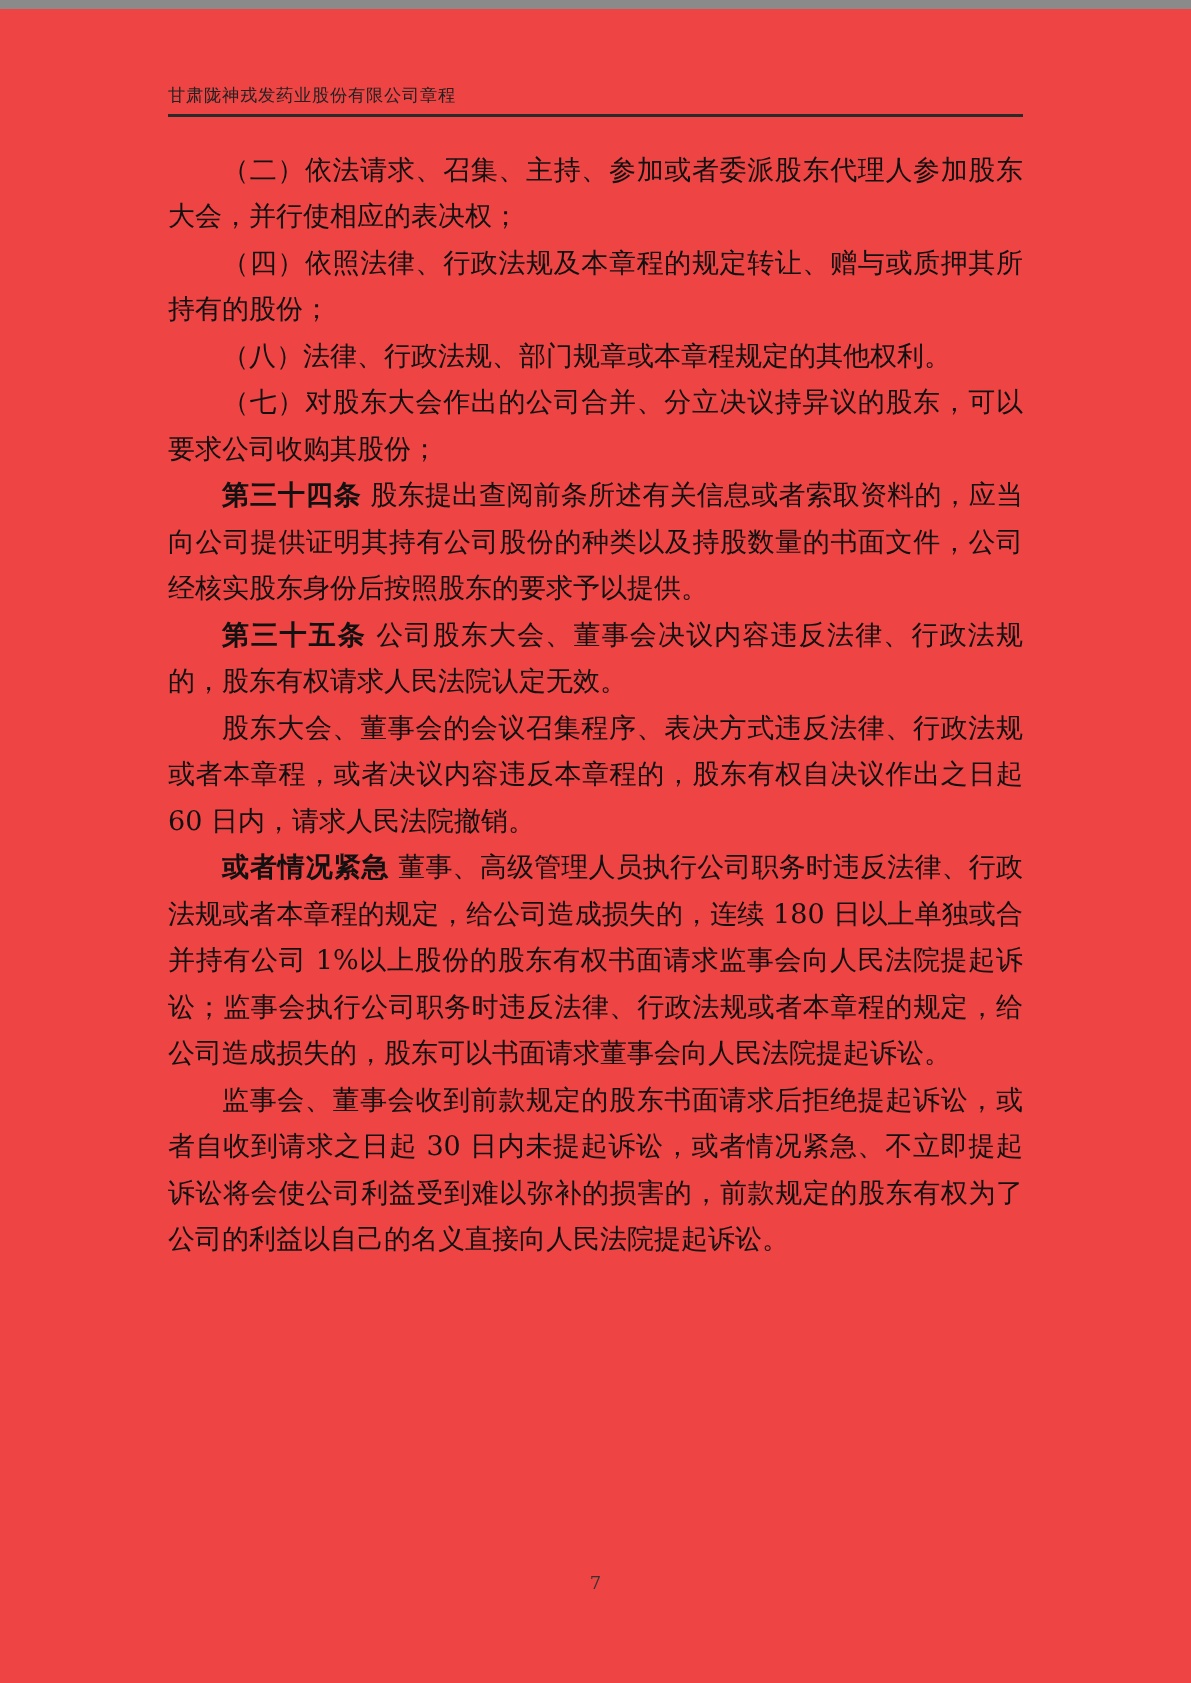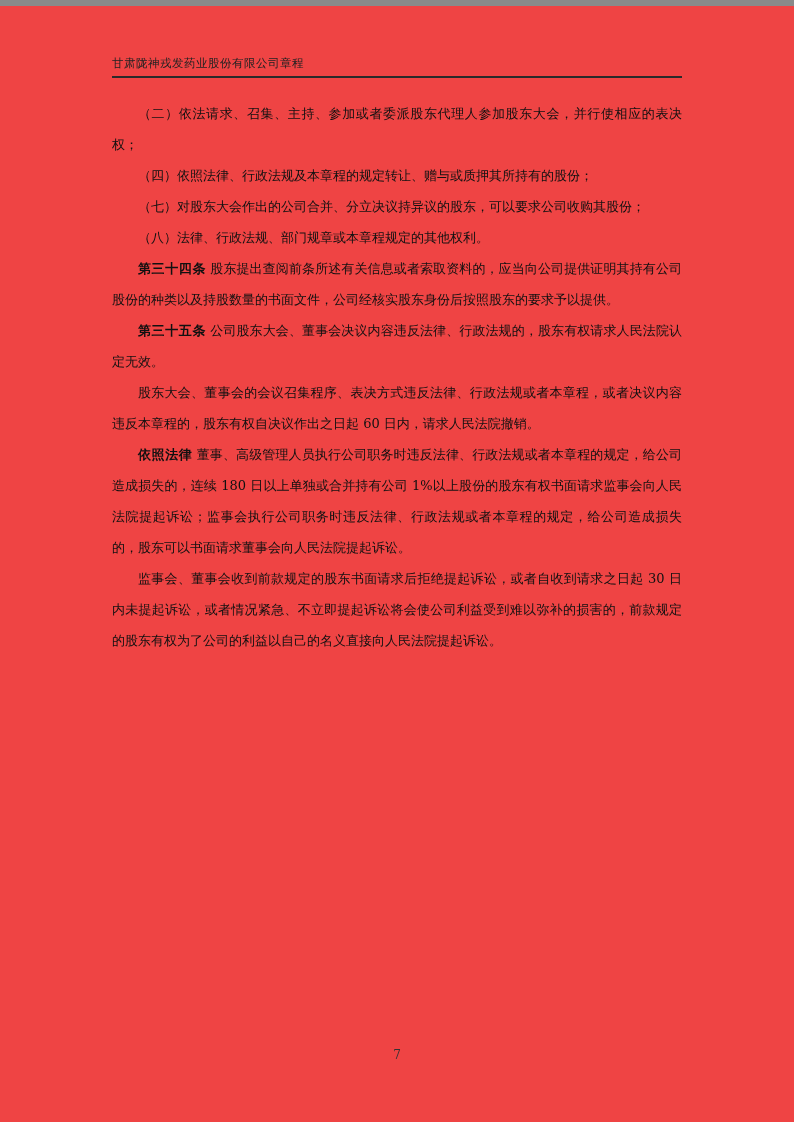--- a/index.html
+++ b/index.html
@@ -31,21 +31,21 @@
     height: 0;
     border-bottom: 2px solid #2a2a2a;
   }
   .doc-body {
     position: absolute;
     top: 92px;
     left: 112px;
     width: 570px;
   }
   .para {
-    font-size: 13px;
+    font-size: 18px;
     line-height: 31px;
     text-align: justify;
     text-indent: 2em;
     color: #111;
   }
   .para b {
     font-weight: bold;
     letter-spacing: 0.5px;
   }
   .footer {
@@ -66,26 +66,26 @@
 <div class="page">
 
   <div class="header">
     <div class="header-title">甘肃陇神戎发药业股份有限公司章程</div>
     <div class="header-rule"></div>
   </div>
 
   <div class="doc-body" id="doc-body">
       <p class="para">（二）依法请求、召集、主持、参加或者委派股东代理人参加股东大会，并行使相应的表决权；</p>
       <p class="para">（四）依照法律、行政法规及本章程的规定转让、赠与或质押其所持有的股份；</p>
+      <p class="para">（八）法律、行政法规、部门规章或本章程规定的其他权利。</p>
       <p class="para">（七）对股东大会作出的公司合并、分立决议持异议的股东，可以要求公司收购其股份；</p>
-      <p class="para">（八）法律、行政法规、部门规章或本章程规定的其他权利。</p>
       <p class="para"><b>第三十四条</b> 股东提出查阅前条所述有关信息或者索取资料的，应当向公司提供证明其持有公司股份的种类以及持股数量的书面文件，公司经核实股东身份后按照股东的要求予以提供。</p>
       <p class="para"><b>第三十五条</b> 公司股东大会、董事会决议内容违反法律、行政法规的，股东有权请求人民法院认定无效。</p>
       <p class="para">股东大会、董事会的会议召集程序、表决方式违反法律、行政法规或者本章程，或者决议内容违反本章程的，股东有权自决议作出之日起 60 日内，请求人民法院撤销。</p>
-      <p class="para"><b>依照法律</b> 董事、高级管理人员执行公司职务时违反法律、行政法规或者本章程的规定，给公司造成损失的，连续 180 日以上单独或合并持有公司 1%以上股份的股东有权书面请求监事会向人民法院提起诉讼；监事会执行公司职务时违反法律、行政法规或者本章程的规定，给公司造成损失的，股东可以书面请求董事会向人民法院提起诉讼。</p>
+      <p class="para"><b>或者情况紧急</b> 董事、高级管理人员执行公司职务时违反法律、行政法规或者本章程的规定，给公司造成损失的，连续 180 日以上单独或合并持有公司 1%以上股份的股东有权书面请求监事会向人民法院提起诉讼；监事会执行公司职务时违反法律、行政法规或者本章程的规定，给公司造成损失的，股东可以书面请求董事会向人民法院提起诉讼。</p>
       <p class="para">监事会、董事会收到前款规定的股东书面请求后拒绝提起诉讼，或者自收到请求之日起 30 日内未提起诉讼，或者情况紧急、不立即提起诉讼将会使公司利益受到难以弥补的损害的，前款规定的股东有权为了公司的利益以自己的名义直接向人民法院提起诉讼。</p>
     </div>
 
   <div class="footer">
     <span class="page-number">7</span>
   </div>
 
 </div>
 
 </body></html>

